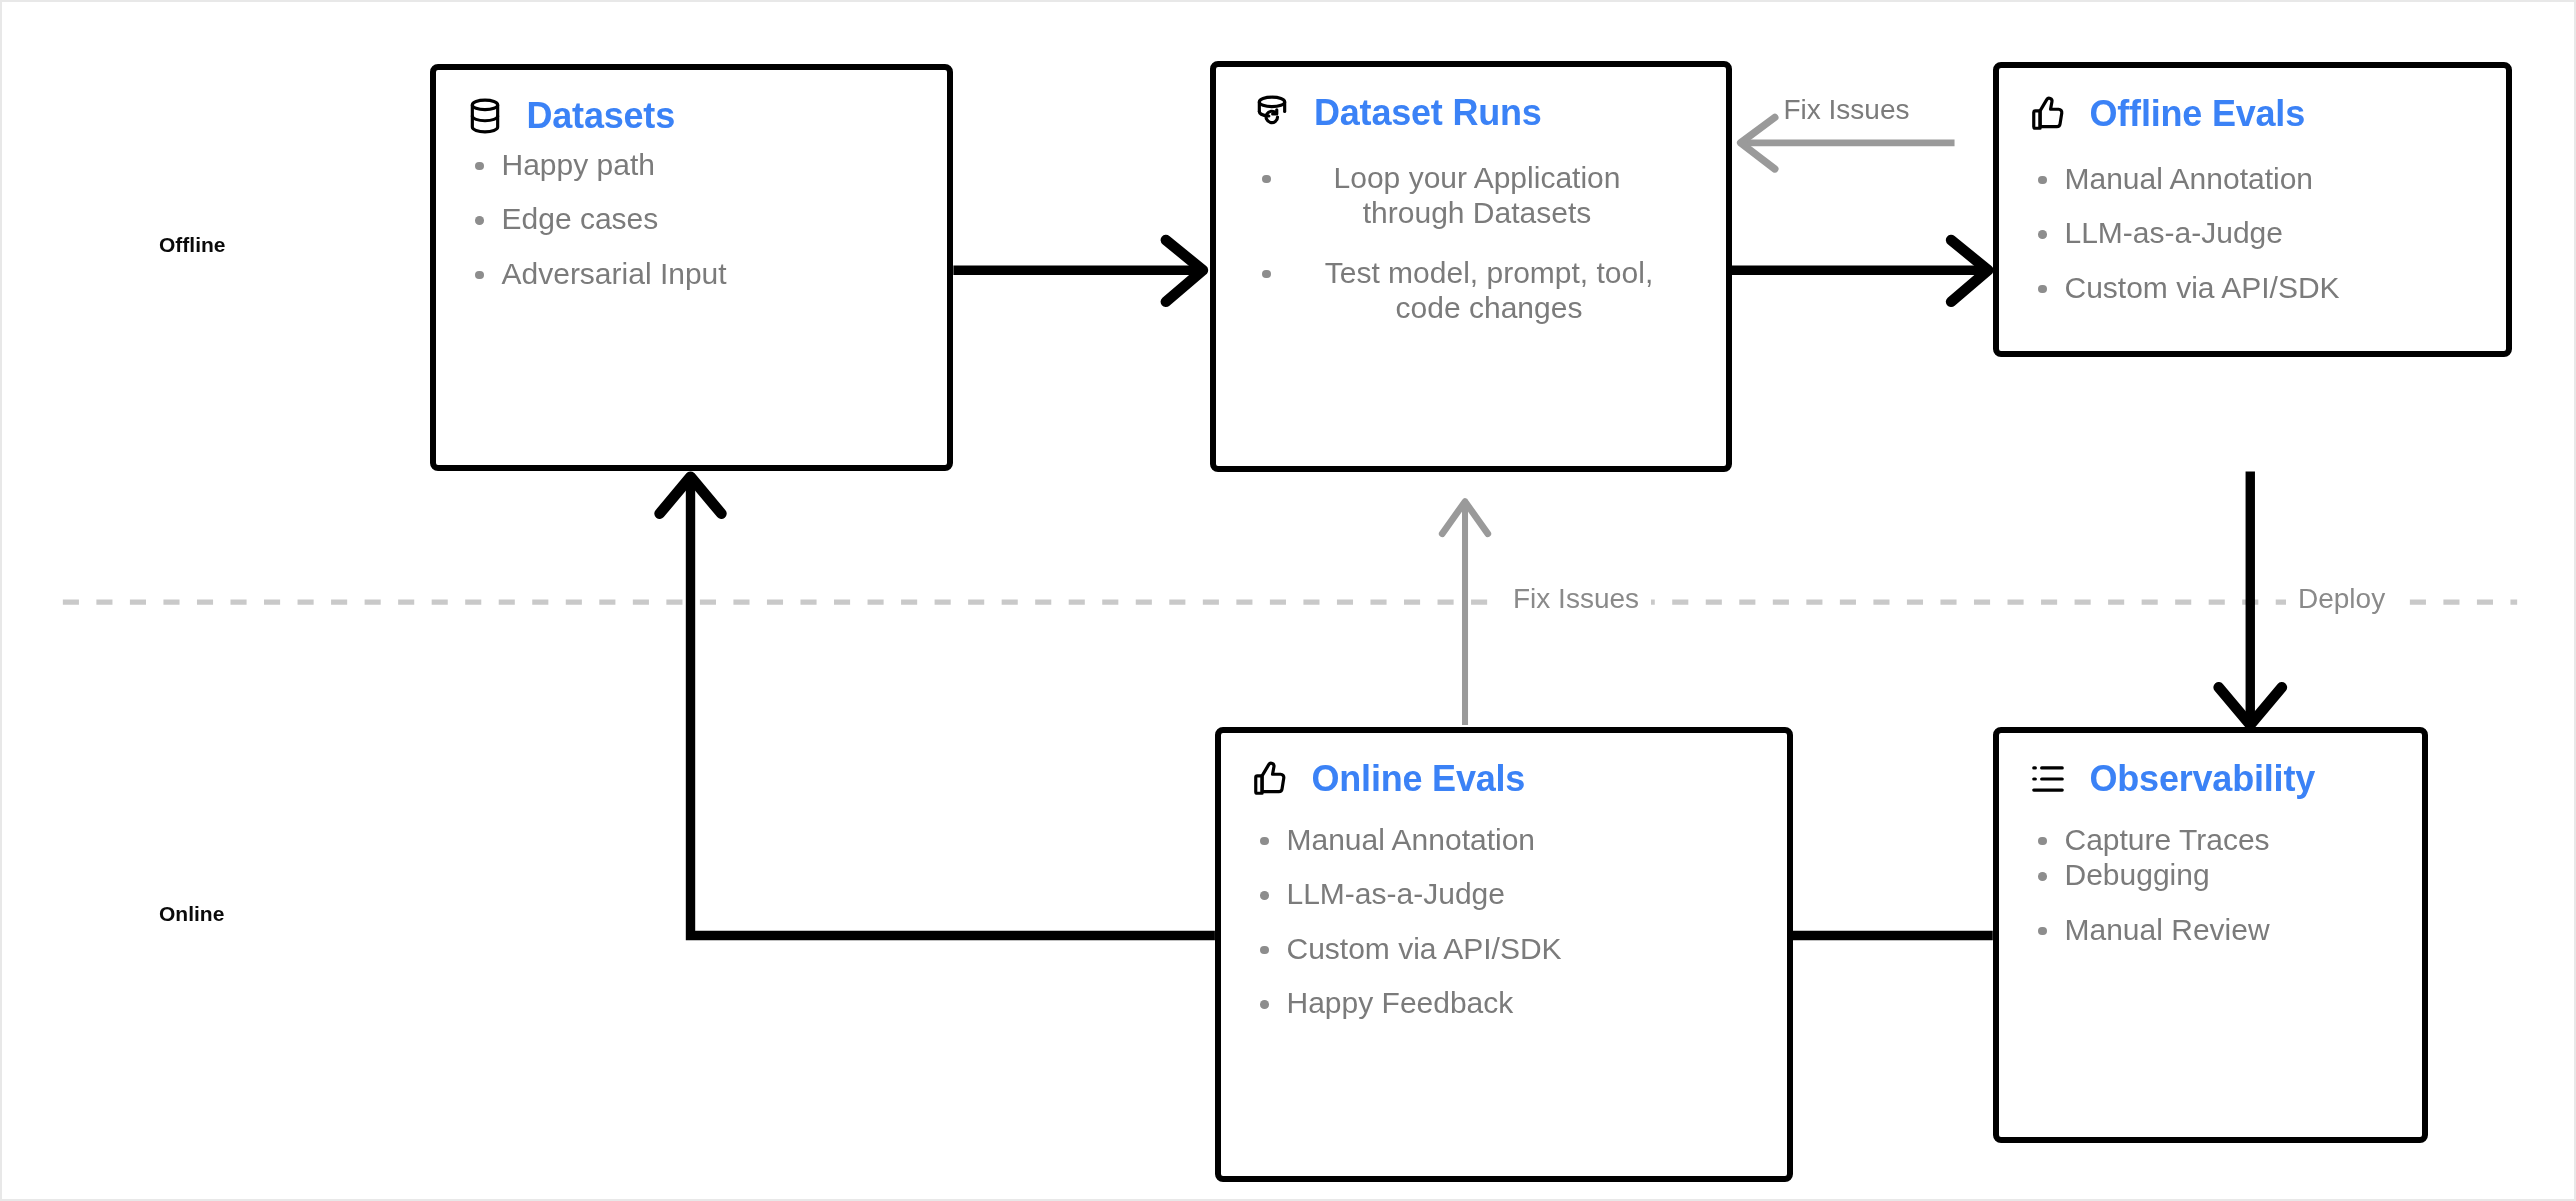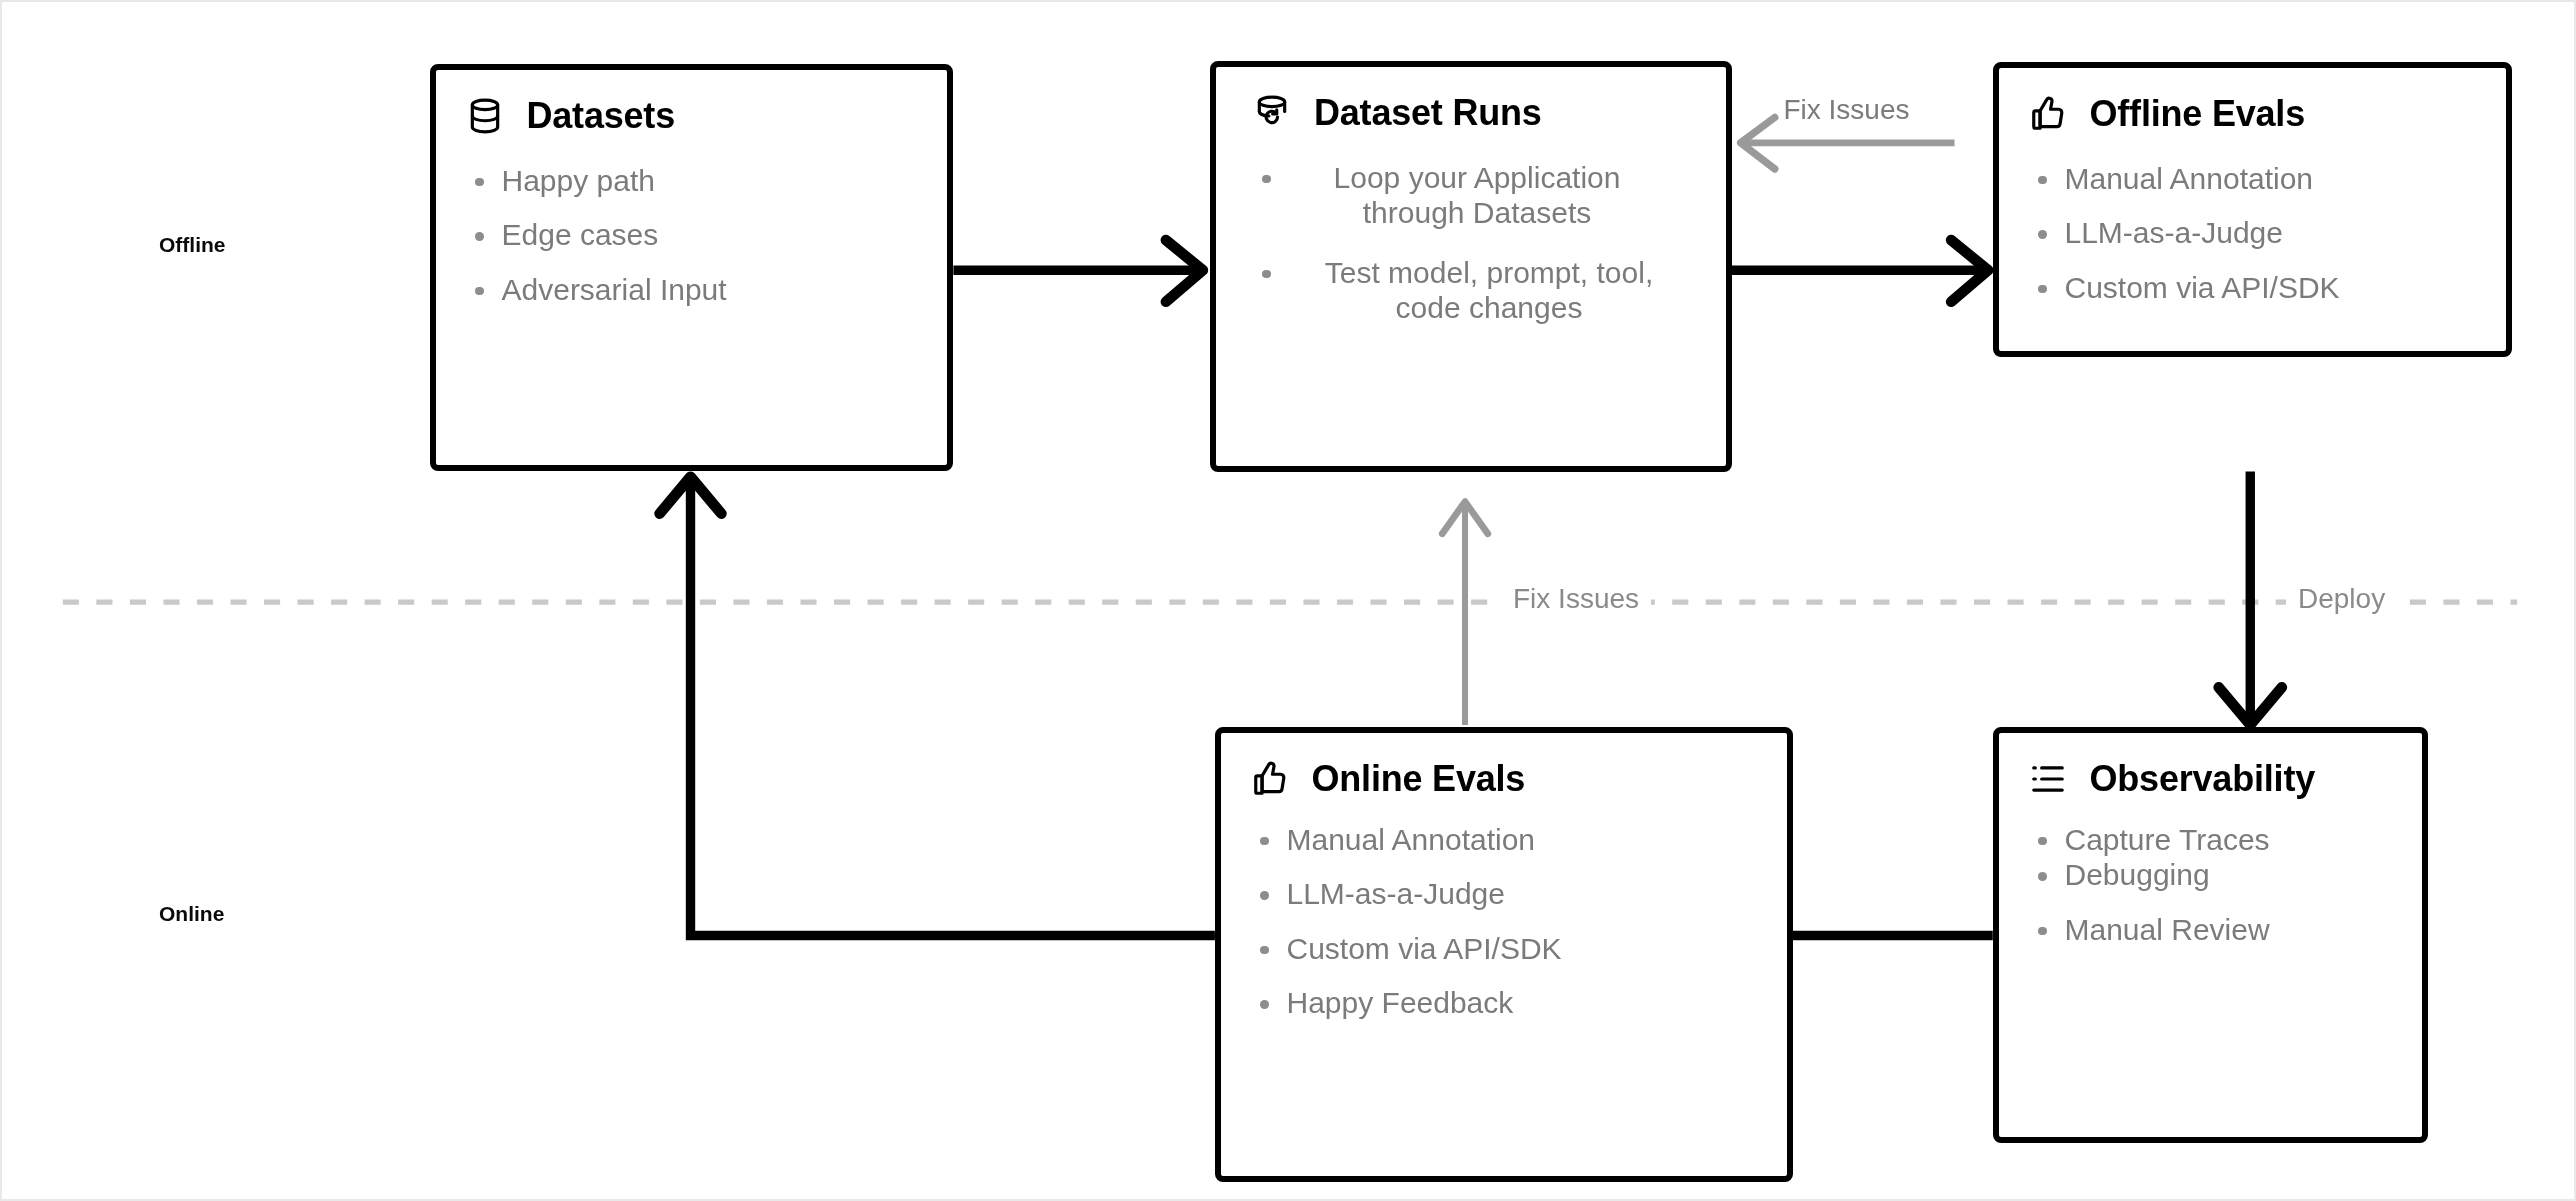--- a/index.html
+++ b/index.html
@@ -7,21 +7,21 @@
        font-family:"Liberation Sans","DejaVu Sans",sans-serif;
        -webkit-font-smoothing:antialiased;}
   #canvas{position:relative;width:2576px;height:1201px;
           box-sizing:border-box;border:2.7px solid #e8e8e8;background:#fff;}
   #svg-layer{position:absolute;left:0;top:0;width:2576px;height:1201px;}
 
   .node{position:absolute;box-sizing:border-box;background:#ffffff;
         border:6px solid #000000;border-radius:8px;z-index:3;}
   .node-head{display:flex;align-items:center;gap:23px;}
   .node-icon{flex:0 0 auto;width:38px;height:38px;display:block;}
-  .node-title{font-size:36px;font-weight:700;color:#000000;letter-spacing:-0.2px;
+  .node-title{font-size:36px;font-weight:700;color:#3b82f6;letter-spacing:-0.2px;
               line-height:1.05;white-space:nowrap;}
   .node-list{list-style:none;margin:0;padding:0;}
   .node-list li{position:relative;padding-left:36px;color:#7b7b7b;
                 font-size:30px;line-height:1.18;font-weight:400;}
   .node-list li::before{content:"";position:absolute;left:9.4px;top:14.8px;
                         width:8.7px;height:8.7px;border-radius:50%;background:#8d8d8d;}
 
   .edge-label{position:absolute;color:#7b7b7b;font-size:28px;line-height:1.18;
               text-align:center;white-space:pre-line;z-index:4;background:transparent;}
   .lane-label{position:absolute;color:#0a0a0a;font-size:21px;font-weight:700;z-index:4;}
@@ -84,21 +84,21 @@
 
   <div class="node" style="left:428px;top:62px;width:523px;height:407px;padding:27px 29.5px;">
     <div class="node-head">
       <svg class="node-icon" viewBox="0 0 24 24" fill="none" stroke="#000" stroke-width="2" stroke-linecap="round" stroke-linejoin="round">
         <ellipse cx="12" cy="5" rx="8" ry="3"></ellipse>
         <path d="M4 5v14c0 1.66 3.58 3 8 3s8-1.34 8-3V5"></path>
         <path d="M4 12c0 1.66 3.58 3 8 3s8-1.34 8-3"></path>
       </svg>
       <div class="node-title">Datasets</div>
     </div>
-    <ul class="node-list" style="margin-top:28px;">
+    <ul class="node-list" style="margin-top:12px;">
       <li style="margin-bottom:19px;">Happy path</li>
       <li style="margin-bottom:19px;">Edge cases</li>
       <li>Adversarial Input</li>
     </ul>
   </div>
 
   <div class="node" style="left:1208px;top:59px;width:522px;height:411px;padding:27px 37px;text-align:center;">
     <div class="node-head">
       <svg class="node-icon" viewBox="0 0 24 24" fill="none" stroke="#000" stroke-width="2" stroke-linecap="round" stroke-linejoin="round">
         <ellipse cx="12" cy="5" rx="8" ry="3"></ellipse>

